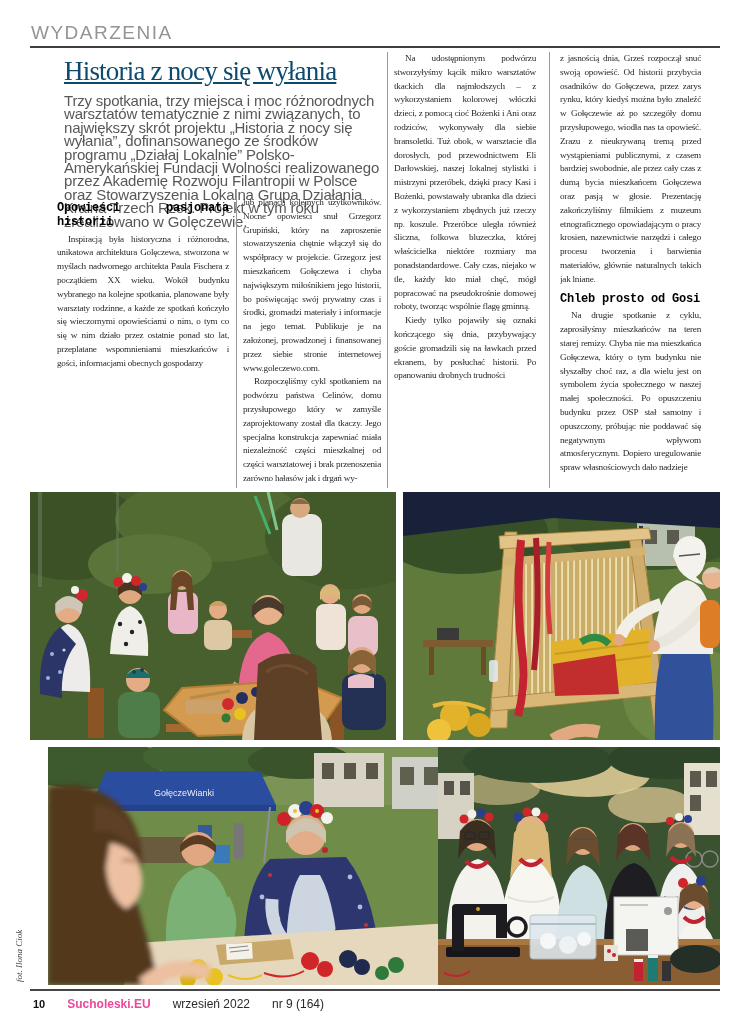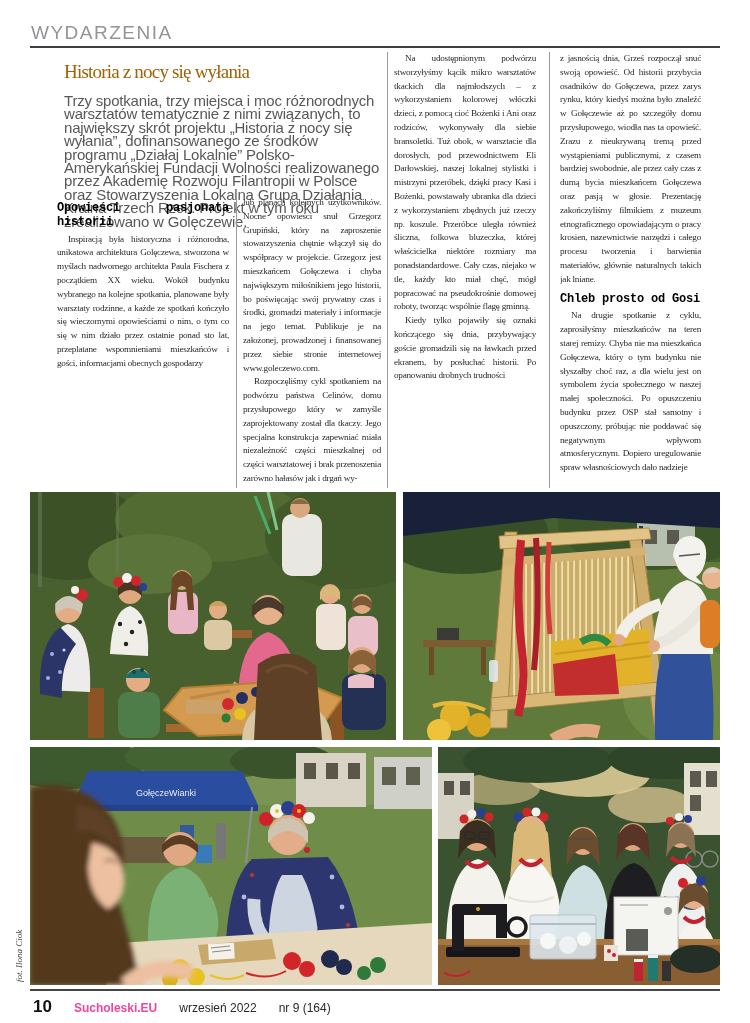--- a/index.html
+++ b/index.html
@@ -5,21 +5,21 @@
   html,body{margin:0;padding:0;background:#e9e9e9;}
   .page{position:relative;width:750px;height:1023px;background:#ffffff;margin:0 auto;
         font-family:"Liberation Serif",serif;overflow:hidden;padding-left:29px;}
   
   .section-label{position:absolute;left:31px;top:22px;font-family:"Liberation Sans",sans-serif;
         font-size:19px;letter-spacing:1.5px;color:#939498;}
   .header-rule{position:absolute;left:30px;top:46px;width:690px;height:2px;background:#3e3e40;}
   
   .article-head{position:absolute;left:64px;top:56px;width:320px;}
   .article-title{margin:0;font-family:"Liberation Serif",serif;font-weight:normal;
-        font-size:19px;letter-spacing:-0.8px;color:#a16207;line-height:31px;}
+        font-size:27px;letter-spacing:-0.8px;color:#0c4a6e;line-height:31px;text-decoration:underline;}
   .article-lead{margin:7px 0 0 0;font-family:"Liberation Sans",sans-serif;font-size:15px;
         line-height:13.4px;letter-spacing:-0.2px;color:#57585a;text-align:left;}
   
   .col{position:absolute;font-size:9.2px;line-height:13.8px;letter-spacing:-0.25px;
         color:#2a2a2a;text-align:justify;overflow:hidden;}
   .col p{margin:0;}
   .col p.ind{text-indent:11px;}
   .col h3{font-family:Liberation Mono, monospace;font-size:12px;letter-spacing:-0.2px;
         margin:6px 0 3px 0;color:#000;}
   #col1{left:57px;top:196px;width:172px;height:293px;}
@@ -28,30 +28,30 @@
   #col4{left:560px;top:52px;width:141px;height:437px;}
   .vrule{position:absolute;width:1px;background:#9a9a9a;}
   #vr1{left:236px;top:200px;height:288px;}
   #vr2{left:387px;top:52px;height:436px;}
   #vr3{left:549px;top:52px;height:436px;}
   
   .photo{position:absolute;overflow:hidden;background:#44602e;}
   .photo svg{display:block;width:100%;height:100%;}
   #photo1{left:30px;top:492px;width:366px;height:248px;}
   #photo2{left:403px;top:492px;width:317px;height:248px;}
-  #photo3{left:30px;top:747px;width:402px;height:238px;}
+  #photo3{left:48px;top:747px;width:402px;height:238px;}
   #photo4{left:438px;top:747px;width:282px;height:238px;}
   
   .credit{position:absolute;left:14px;top:982px;transform:rotate(-90deg);transform-origin:0 0;
         font-family:"Liberation Serif",serif;font-style:italic;font-size:9px;color:#3c3c3c;white-space:nowrap;}
   
   .footer-rule{position:absolute;left:30px;top:989px;width:690px;height:2px;background:#454545;}
   .footer{position:absolute;left:33px;top:997px;display:flex;align-items:baseline;gap:22px;
         font-family:"Liberation Sans",sans-serif;font-size:12px;color:#2a2a2a;}
-  .footer .pageno{font-weight:bold;font-size:17px;color:#111;}
+  .footer .pageno{font-weight:bold;font-size:11px;color:#111;}
   .footer .brand{font-weight:bold;color:#ec4899;}
 </style>
 </head>
 <body>
 
 <div class="page">
 
   <div class="section-label">WYDARZENIA</div>
   <div class="header-rule"></div>
 

